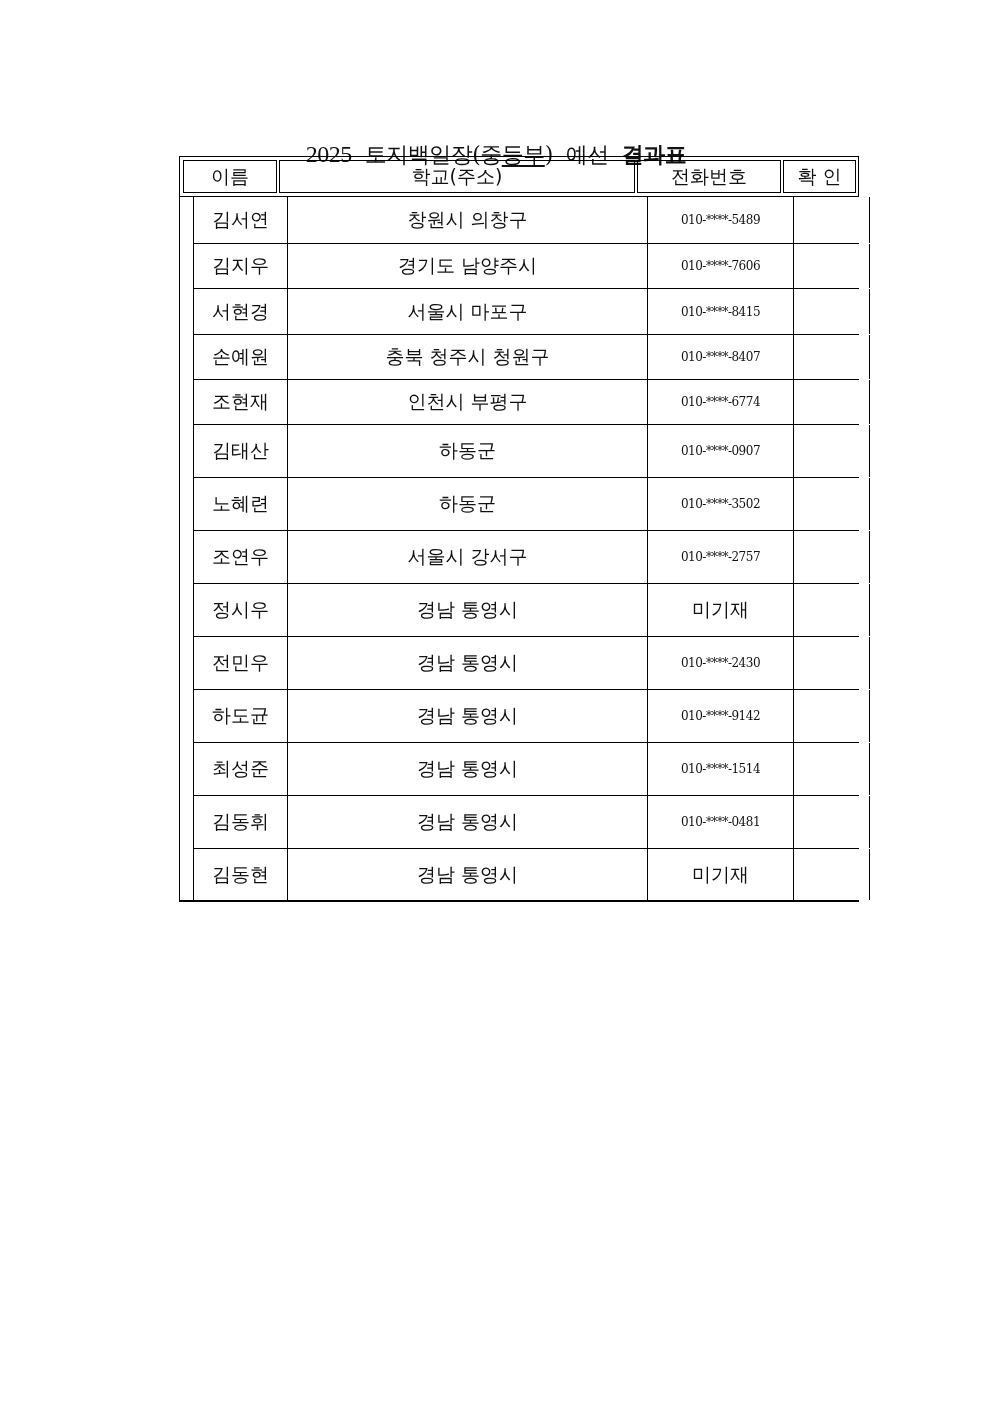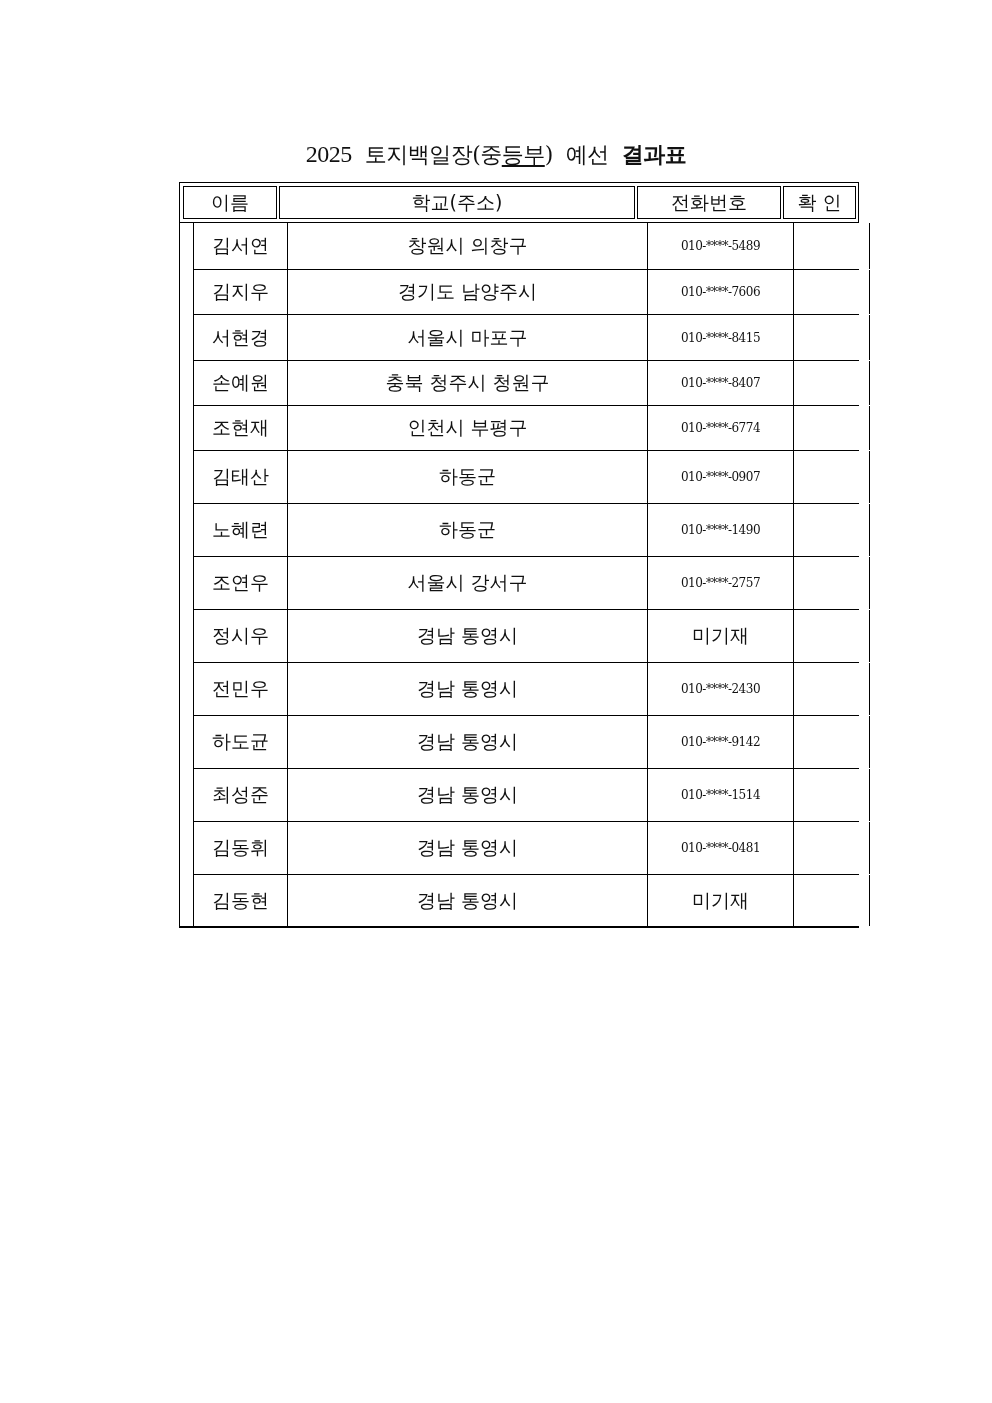--- a/index.html
+++ b/index.html
@@ -8,21 +8,21 @@
       position: absolute; left: 0; top: 116px; width: 992px; text-align: center;
       font-size: 22px; letter-spacing: -0.5px; color: #111;
       font-family: "DejaVu Serif", "Liberation Serif", serif;
       margin-top: 24px;
     }
     .title .num { font-family: "Liberation Serif", "DejaVu Serif", serif; font-size: 24px; }
     .title .u { text-decoration: underline; text-underline-offset: 3px; }
     .title .b { font-weight: bold; font-family: "DejaVu Sans", sans-serif; }
 
     .table-wrap {
-      position: absolute; left: 155px; top: 182px; width: 680px; padding-left: 24px;
+      position: absolute; left: 155px; top: 156px; width: 680px; padding-left: 24px;
     }
     
     .hdr {
       position: relative; height: 41px; border: 1px solid #000; box-sizing: border-box;
     }
     .hcell {
       position: absolute; top: 3px; height: 33px; border: 1px solid #000; box-sizing: border-box;
       display: flex; align-items: center; justify-content: center; font-size: 19px;
     }
     .body {
@@ -95,21 +95,21 @@
         </div>
         <div class="row" style="height: 53px;">
           <div class="cell c-name">김태산</div>
           <div class="cell c-addr">하동군</div>
           <div class="cell c-phone">010-****-0907</div>
           <div class="cell c-check"></div>
         </div>
         <div class="row" style="height: 53px;">
           <div class="cell c-name">노혜련</div>
           <div class="cell c-addr">하동군</div>
-          <div class="cell c-phone">010-****-1490</div>
+          <div class="cell c-phone">010-****-3502</div>
           <div class="cell c-check"></div>
         </div>
         <div class="row" style="height: 53px;">
           <div class="cell c-name">조연우</div>
           <div class="cell c-addr">서울시 강서구</div>
           <div class="cell c-phone">010-****-2757</div>
           <div class="cell c-check"></div>
         </div>
         <div class="row" style="height: 53px;">
           <div class="cell c-name">정시우</div>

